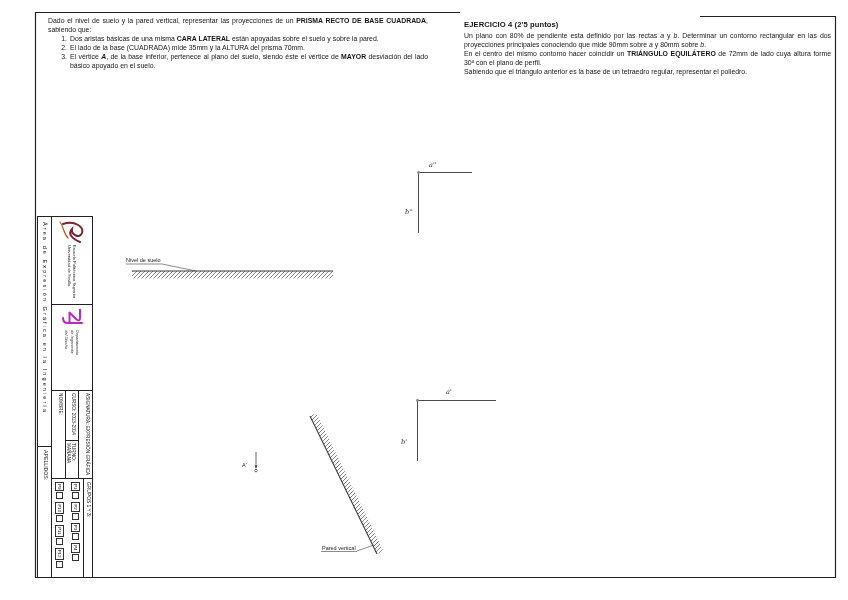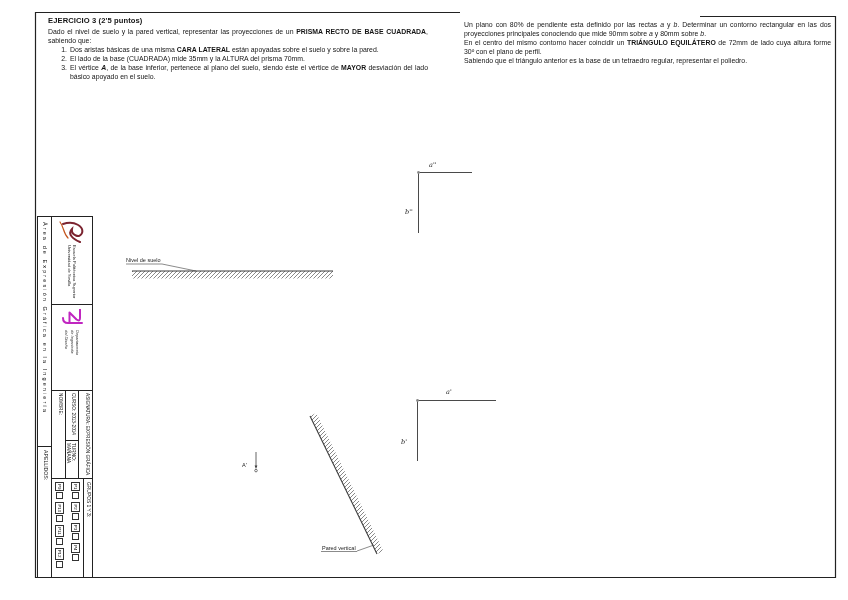--- a/index.html
+++ b/index.html
@@ -88,39 +88,39 @@
     <text x="405" y="214" class="axis-label">b''</text>
 
     <line x1="417" y1="400.5" x2="496" y2="400.5" stroke="#4a4a4a" stroke-width="1"></line>
     <line x1="417.5" y1="400" x2="417.5" y2="461" stroke="#4a4a4a" stroke-width="1"></line>
     <circle cx="417.5" cy="400.5" r="1.4" fill="#8a8a8a"></circle>
     <text x="446" y="394" class="axis-label">a'</text>
     <text x="401" y="444" class="axis-label">b'</text>
   </svg>
 
   <div class="ex ex3">
-    <h1>EJERCICIO 3 (2'5 puntos)</h1>
     <p><span>Dado el nivel de suelo y la pared vertical, representar las proyecciones de un </span><b>PRISMA RECTO DE BASE CUADRADA</b><span>, sabiendo que:</span></p>
     <div class="list">
       <div class="item">
         <span class="num">1.</span>
         <span class="segs"><span>Dos aristas básicas de una misma </span><b>CARA LATERAL</b><span> están apoyadas sobre el suelo y sobre la pared.</span></span>
       </div>
       <div class="item">
         <span class="num">2.</span>
         <span class="segs"><span>El lado de la base (CUADRADA) mide 35mm y la ALTURA del prisma 70mm.</span></span>
       </div>
       <div class="item">
         <span class="num">3.</span>
         <span class="segs"><span>El vértice </span><b class="it">A</b><span>, de la base inferior, pertenece al plano del suelo, siendo éste el vértice de </span><b>MAYOR</b><span> desviación del lado básico apoyado en el suelo.</span></span>
       </div>
     </div>
   </div>
 
   <div class="ex ex4">
+    <h1>EJERCICIO 4 (2'5 puntos)</h1>
     <p><span>Un plano con 80% de pendiente esta definido por las rectas </span><span class="it">a</span><span> y </span><span class="it">b</span><span>. Determinar un contorno rectangular en las dos proyecciones principales conociendo que mide 90mm sobre </span><span class="it">a</span><span> y 80mm sobre </span><span class="it">b</span><span>.</span></p>
     <p><span>En el centro del mismo contorno hacer coincidir un </span><b>TRIÁNGULO EQUILÁTERO</b><span> de 72mm de lado cuya altura forme 30º con el plano de perfil.</span></p>
     <p><span>Sabiendo que el triángulo anterior es la base de un tetraedro regular, representar el poliedro.</span></p>
   </div>
 
   <div class="tb-wrap">
     <div class="tb">
       <div class="tb-main">
 
         <div class="sec sec-eps">

